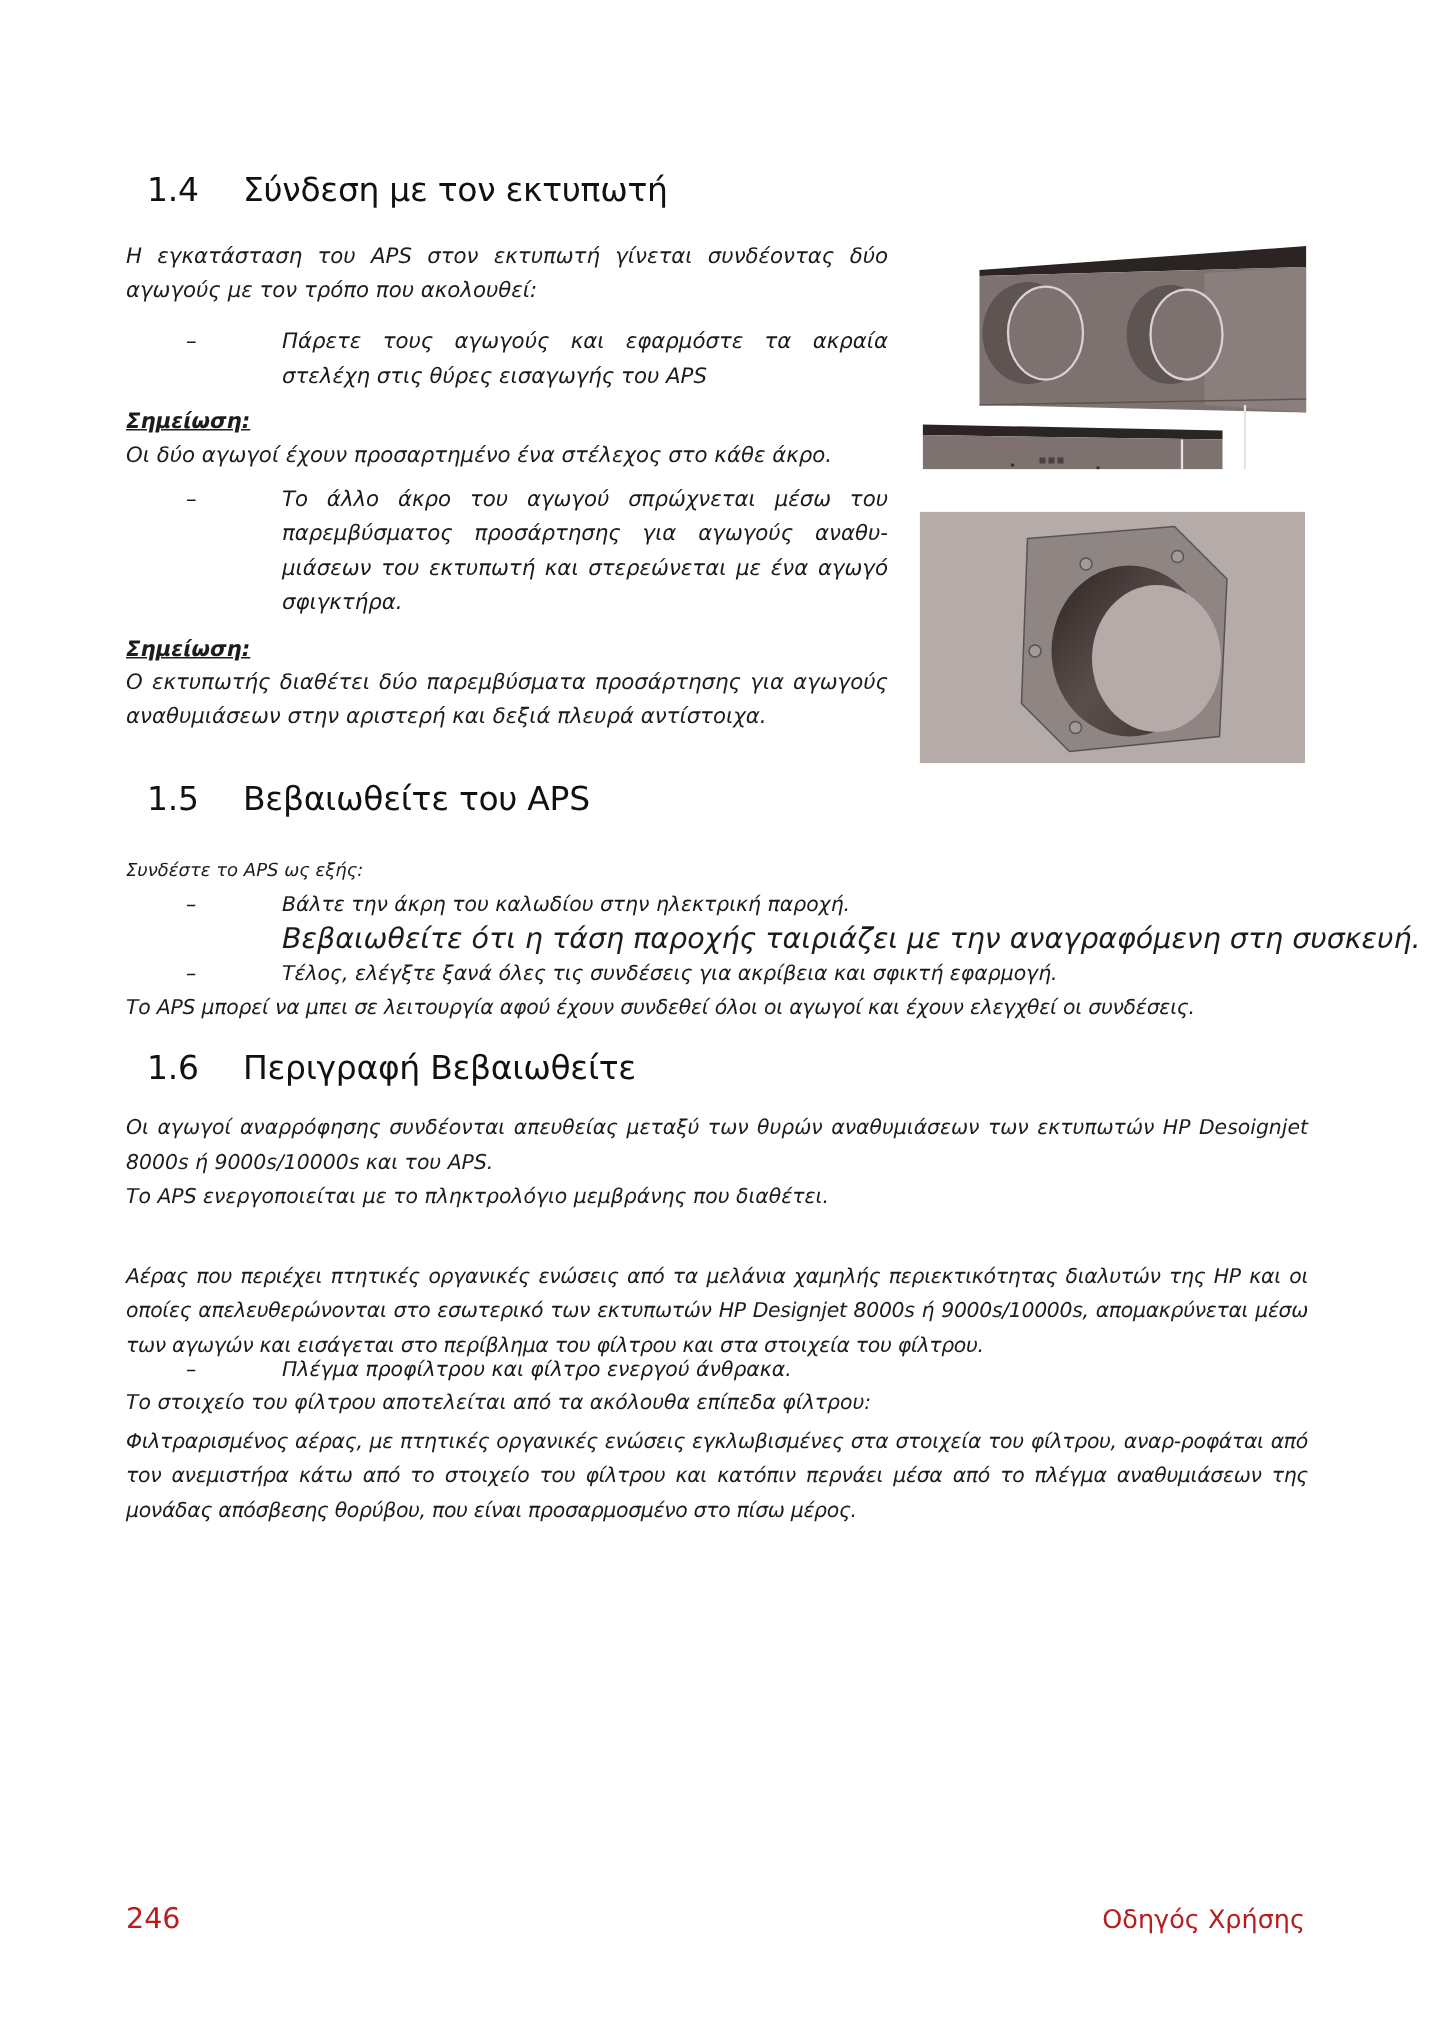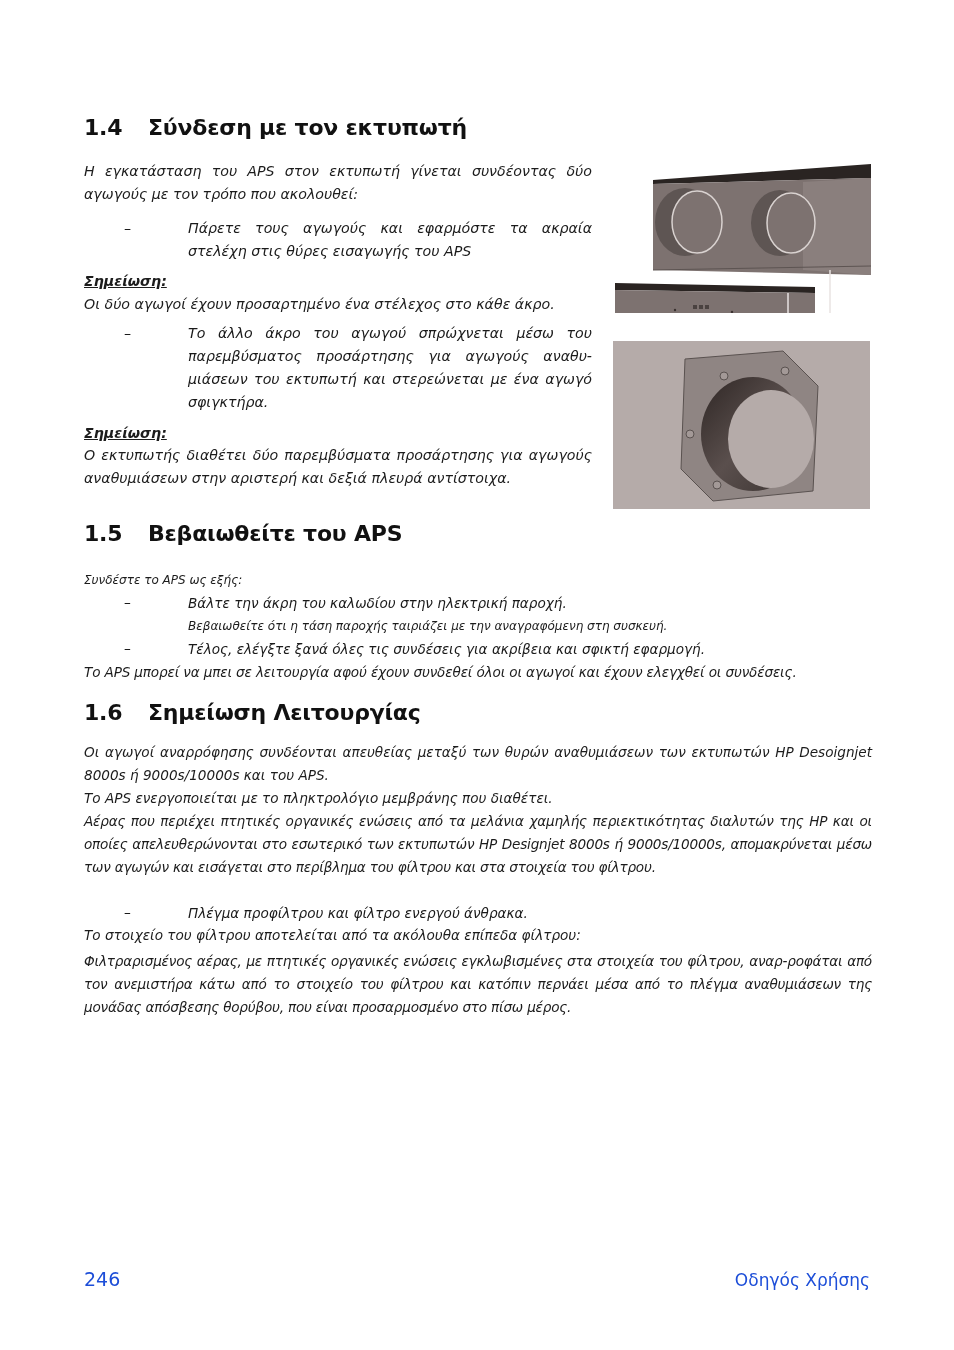--- a/index.html
+++ b/index.html
@@ -1,35 +1,35 @@
 <!DOCTYPE html>
 <html><head>
   <meta charset="utf-8">
   <style>
     html, body { margin: 0; padding: 0; background: #ffffff; }
     body {
       width: 954px; height: 1350px; position: relative; overflow: hidden;
       font-family: "DejaVu Sans", sans-serif; color: #1a1a1a;
     }
     .h {
-      position: absolute; left: 84px; font-size: 22px; font-weight: bold;
+      position: absolute; left: 98px; font-size: 22px; font-weight: normal;
       margin: 0; color: #111; letter-spacing: -0.2px;
     }
     .h .num { display: inline-block; width: 64px; }
     .p {
       position: absolute; left: 84px; font-size: 14.2px; font-style: italic;
       line-height: 23px; margin: 0; color: #1c1c1c;
     }
     .just { text-align: justify; text-align-last: left; }
     .note-label { font-weight: bold; text-decoration: underline; }
     .bullet { position: absolute; left: 84px; font-size: 14.2px; font-style: italic; line-height: 23px; }
     .bullet .dash { position: absolute; left: 40px; top: 0; }
     .bullet .txt { position: absolute; left: 104px; top: 0; text-align: justify; text-align-last: left; }
     .img-box { position: absolute; overflow: hidden; }
-    .footer { position: absolute; top: 1268px; font-size: 19px; color: #1d4ed8; }
+    .footer { position: absolute; top: 1268px; font-size: 19px; color: #b91c1c; }
     .footer-right { font-size: 17px; }
   </style>
 </head>
 <body>
 
 <h2 class="h" style="top:115px;">
   <span class="num">1.4</span><span>Σύνδεση με τον εκτυπωτή</span>
 </h2>
 
 <p class="p just" style="top:160px; width:508px;">Η εγκατάσταση του APS στον εκτυπωτή γίνεται συνδέοντας δύο αγωγούς με τον τρόπο που ακολουθεί:</p>
@@ -96,34 +96,34 @@
 <h2 class="h" style="top:521px;">
   <span class="num">1.5</span><span>Βεβαιωθείτε του APS</span>
 </h2>
 
 <p class="p" style="top:569px; font-size:12px;">Συνδέστε το APS ως εξής:</p>
 
 <div class="bullet" style="top:592px; width:790px; height:23px; font-size:13.6px;">
   <span class="dash">–</span>
   <span class="txt" style="white-space:nowrap;">Βάλτε την άκρη του καλωδίου στην ηλεκτρική παροχή.</span>
 </div>
-<p class="p" style="top:615px; left:188px; font-size:12px; white-space:nowrap;">Βεβαιωθείτε ότι η τάση παροχής ταιριάζει με την αναγραφόμενη στη συσκευή.</p>
+<p class="p" style="top:615px; left:188px; font-size:19px; white-space:nowrap;">Βεβαιωθείτε ότι η τάση παροχής ταιριάζει με την αναγραφόμενη στη συσκευή.</p>
 <div class="bullet" style="top:638px; width:790px; height:23px; font-size:13.6px;">
   <span class="dash">–</span>
   <span class="txt" style="white-space:nowrap;">Τέλος, ελέγξτε ξανά όλες τις συνδέσεις για ακρίβεια και σφικτή εφαρμογή.</span>
 </div>
 <p class="p" style="top:661px; font-size:13.6px; white-space:nowrap; letter-spacing:-0.15px;">Το APS μπορεί να μπει σε λειτουργία αφού έχουν συνδεθεί όλοι οι αγωγοί και έχουν ελεγχθεί οι συνδέσεις.</p>
 
 <h2 class="h" style="top:700px;">
-  <span class="num">1.6</span><span>Σημείωση Λειτουργίας</span>
+  <span class="num">1.6</span><span>Περιγραφή Βεβαιωθείτε</span>
 </h2>
 
 <p class="p just" style="top:741px; width:788px; font-size:13.6px;">Οι αγωγοί αναρρόφησης συνδέονται απευθείας μεταξύ των θυρών αναθυμιάσεων των εκτυπωτών HP Desoignjet 8000s ή 9000s/10000s και του APS.</p>
 <p class="p" style="top:787px; font-size:13.6px;">Το APS ενεργοποιείται με το πληκτρολόγιο μεμβράνης που διαθέτει.</p>
-<p class="p just" style="top:810px; width:788px; font-size:13.6px; letter-spacing:-0.2px;">Αέρας που περιέχει πτητικές οργανικές ενώσεις από τα μελάνια χαμηλής περιεκτικότητας διαλυτών της HP και οι οποίες απελευθερώνονται στο εσωτερικό των εκτυπωτών HP Designjet 8000s ή 9000s/10000s, απομακρύνεται μέσω των αγωγών και εισάγεται στο περίβλημα του φίλτρου και στα στοιχεία του φίλτρου.</p>
+<p class="p just" style="top:840px; width:788px; font-size:13.6px; letter-spacing:-0.2px;">Αέρας που περιέχει πτητικές οργανικές ενώσεις από τα μελάνια χαμηλής περιεκτικότητας διαλυτών της HP και οι οποίες απελευθερώνονται στο εσωτερικό των εκτυπωτών HP Designjet 8000s ή 9000s/10000s, απομακρύνεται μέσω των αγωγών και εισάγεται στο περίβλημα του φίλτρου και στα στοιχεία του φίλτρου.</p>
 <p class="p" style="top:924px; font-size:13.6px;text-align:right;">Το στοιχείο του φίλτρου αποτελείται από τα ακόλουθα επίπεδα φίλτρου:</p>
 <div class="bullet" style="top:902px; width:790px; height:23px; font-size:13.6px;">
   <span class="dash">–</span>
   <span class="txt" style="white-space:nowrap;">Πλέγμα προφίλτρου και φίλτρο ενεργού άνθρακα.</span>
 </div>
 <p class="p just" style="top:950px; width:788px; font-size:13.6px; letter-spacing:-0.2px;">Φιλτραρισμένος αέρας, με πτητικές οργανικές ενώσεις εγκλωβισμένες στα στοιχεία του φίλτρου, αναρ-ροφάται από τον ανεμιστήρα κάτω από το στοιχείο του φίλτρου και κατόπιν περνάει μέσα από το πλέγμα αναθυμιάσεων της μονάδας απόσβεσης θορύβου, που είναι προσαρμοσμένο στο πίσω μέρος.</p>
 
 <div class="footer" style="left:84px;">246</div>
 <div class="footer footer-right" style="right:84px; top:1270px;">Οδηγός Χρήσης</div>
 

